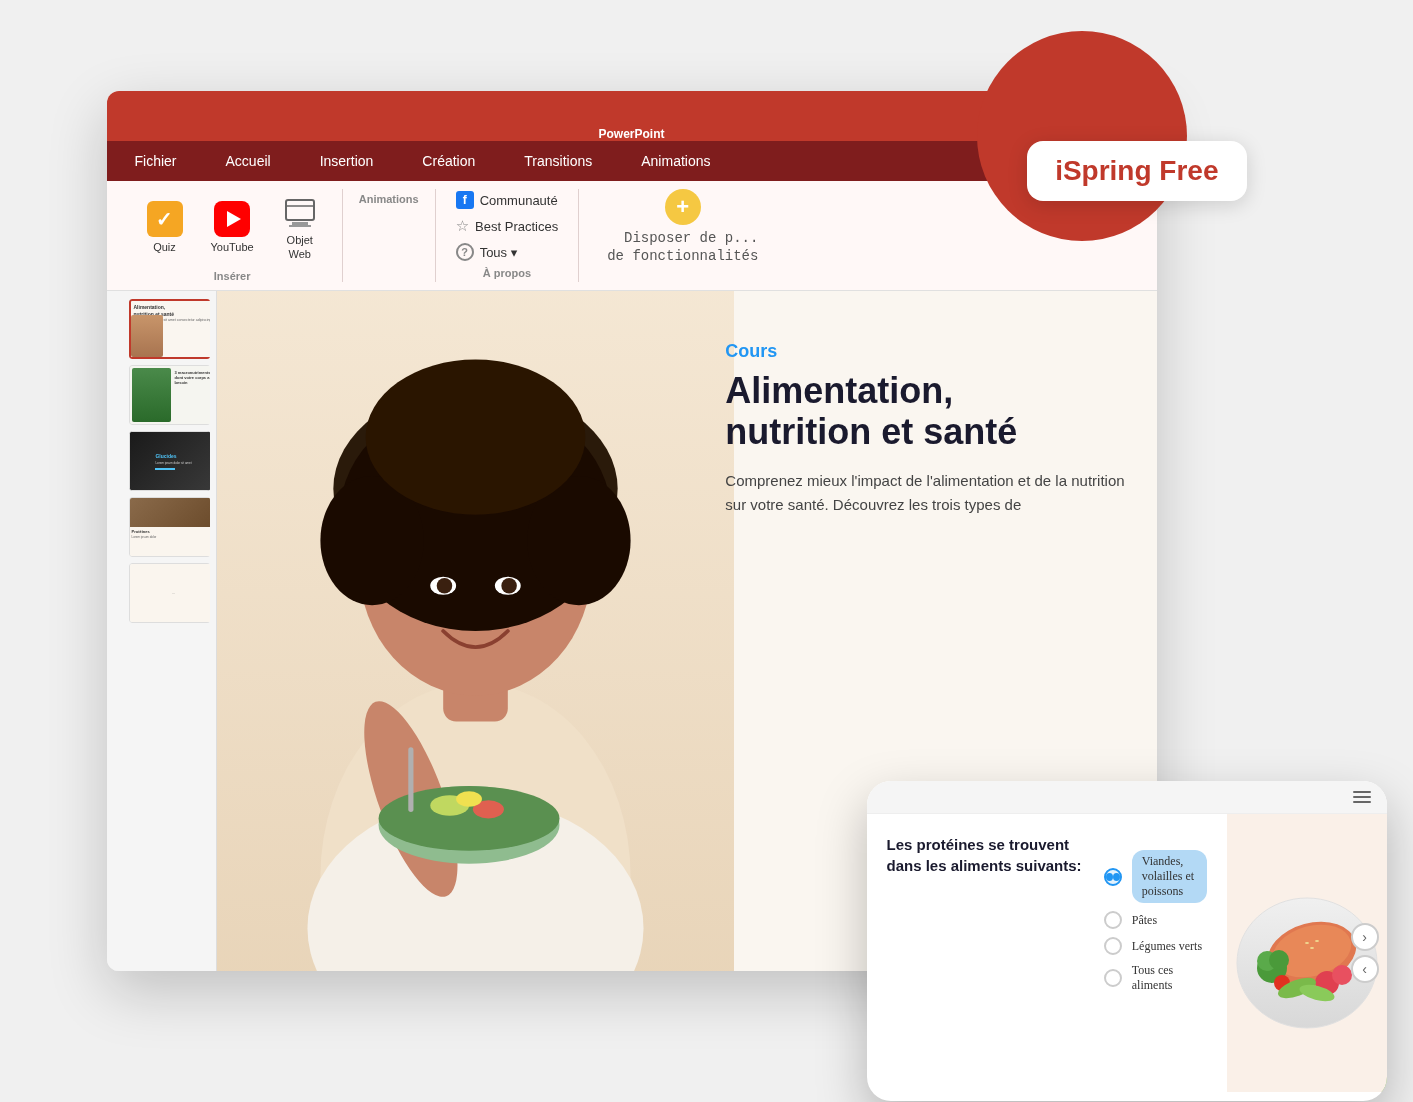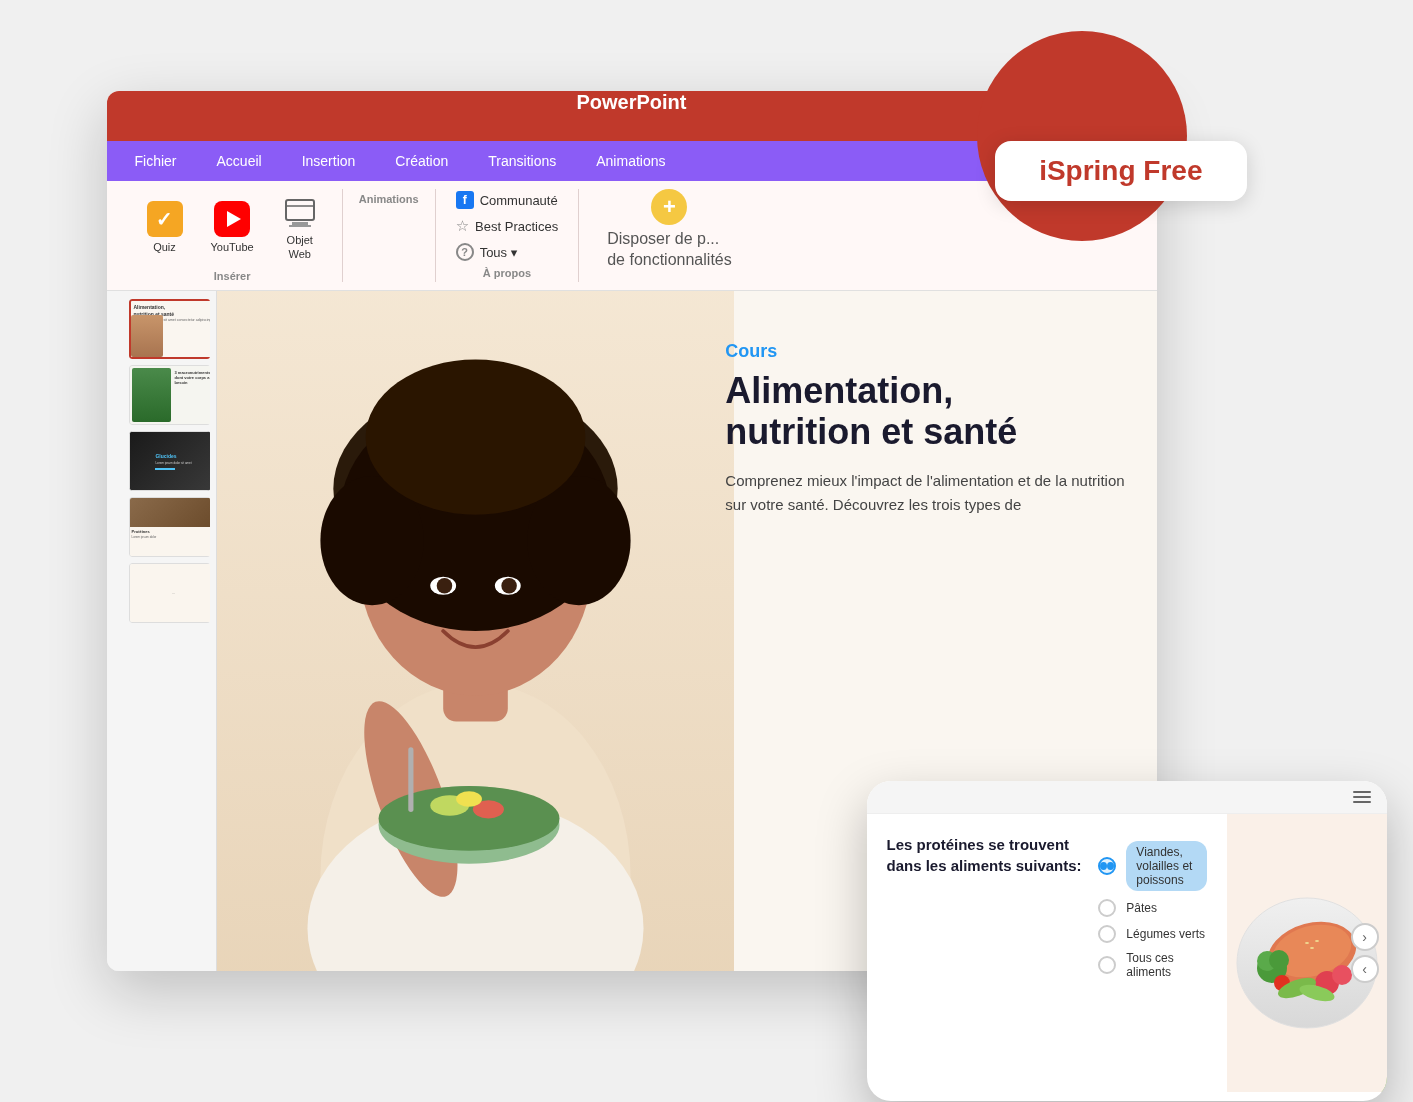--- a/index.html
+++ b/index.html
@@ -31,21 +31,21 @@
       border-radius: 50%;
       z-index: 10;
     }
 
     .ispring-badge {
       position: absolute;
       top: 80px;
       right: 60px;
       background: white;
       border-radius: 16px;
-      padding: 14px 44px;
+      padding: 14px 28px;
       z-index: 20;
       box-shadow: 0 4px 20px rgba(0,0,0,0.15);
       text-align: right;
     }
 
     .ispring-badge-text {
       font-size: 28px;
       font-weight: 700;
       color: #c0392b;
     }
@@ -61,35 +61,35 @@
       border-radius: 12px;
       box-shadow: 0 20px 60px rgba(0,0,0,0.2);
       overflow: hidden;
     }
 
     
     .title-bar {
       background: #c0392b;
       height: 50px;
       display: flex;
-      align-items: flex-start;
+      align-items: flex-end;
       justify-content: center;
       color: white;
-      font-size: 20px;
+      font-size: 12px;
       font-weight: 600;
     }
 
     
     .menu-bar {
-      background: #8b5cf6;
+      background: #7f1d1d;
       height: 40px;
       display: flex;
       align-items: center;
       padding: 0 20px;
-      gap: 24px;
+      gap: 33px;
     }
 
     .menu-item {
       color: white;
       font-size: 14px;
       cursor: pointer;
       padding: 4px 8px;
       border-radius: 4px;
     }
 
@@ -276,24 +276,25 @@
       background: #f5c842;
       display: flex;
       align-items: center;
       justify-content: center;
       font-size: 22px;
       color: white;
       font-weight: bold;
     }
 
     .feature-text {
-      font-size: 16px;
+      font-size: 14px;
       color: #555;
-      text-align: left;
+      text-align: right;
       line-height: 1.3;
+      font-family: Liberation Mono, monospace;
     }
 
     
     .content-area {
       display: flex;
       height: calc(880px - 200px);
       background: #e8e8e8;
     }
 
     
@@ -467,21 +468,22 @@
       font-size: 15px;
       font-weight: 700;
       color: #1a1a2e;
       line-height: 1.4;
     }
 
     .quiz-options {
       display: flex;
       flex-direction: column;
       gap: 8px;
-      margin-top: 7px;
+      margin-top: 16px;
+      font-family: Liberation Serif, serif;
     }
 
     .quiz-option {
       display: flex;
       align-items: center;
       gap: 10px;
       font-size: 12px;
       color: #333;
     }
 

